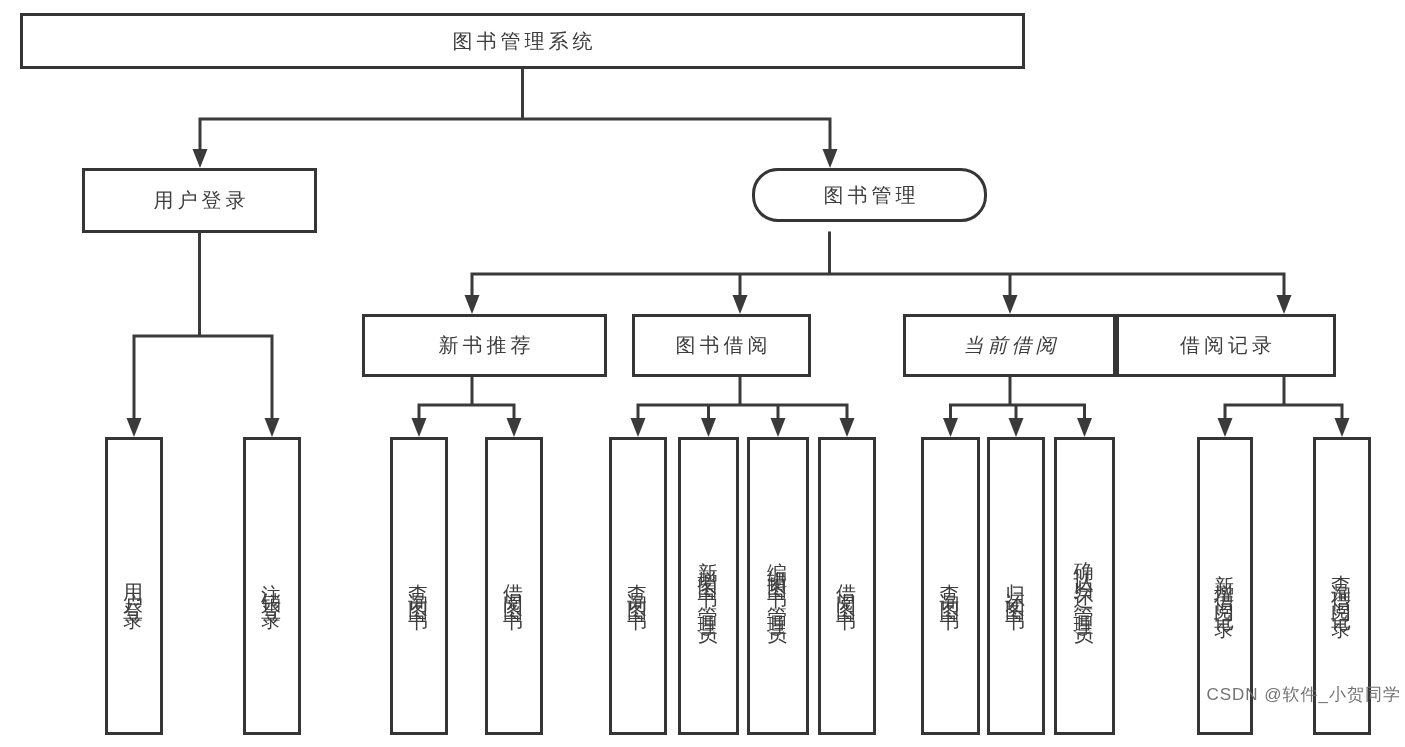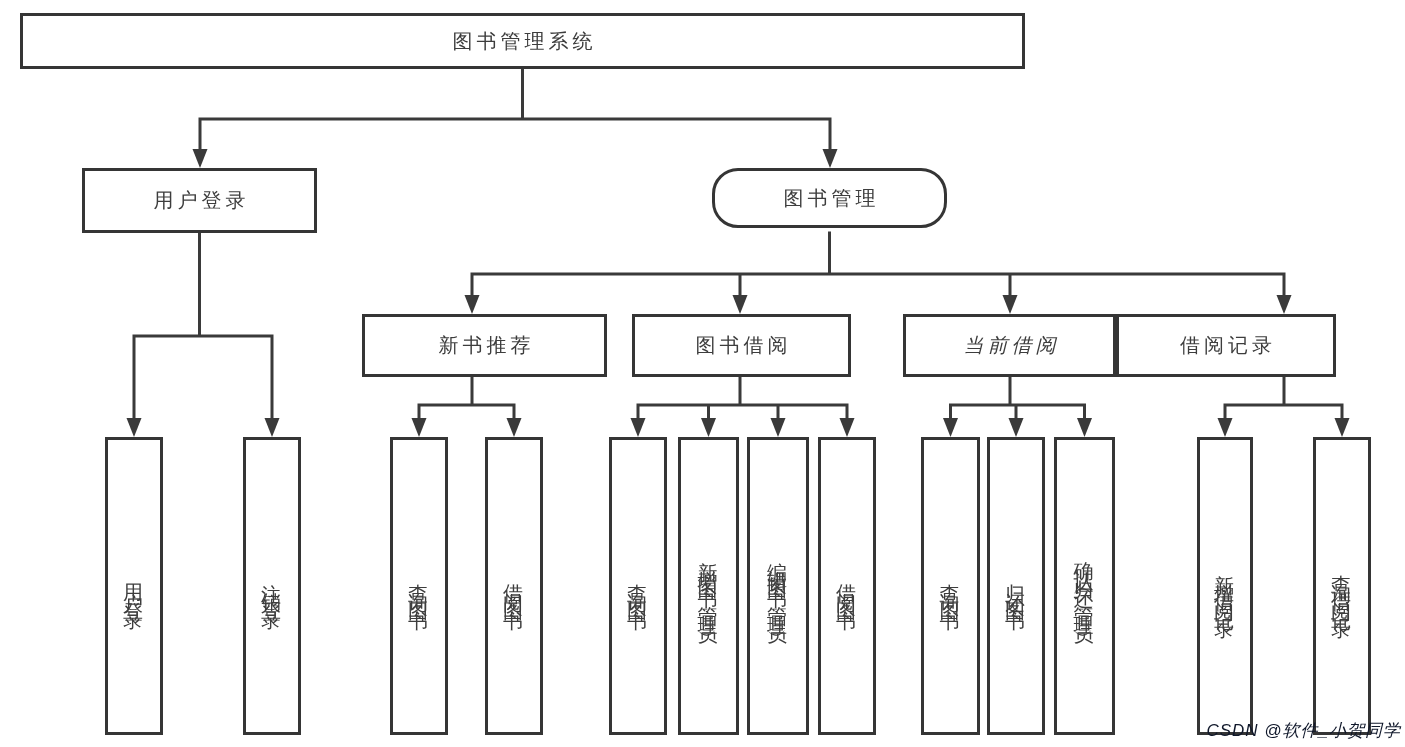--- a/index.html
+++ b/index.html
@@ -43,26 +43,25 @@
   .vnode {
     writing-mode: vertical-rl;
     text-orientation: mixed;
     letter-spacing: 9px;
     text-indent: 0;
     white-space: normal;
   }
   .watermark {
     position: absolute;
     right: 4px;
-    top: 719px;
+    top: 683px;
     font-size: 17px;
     letter-spacing: 1px;
-    color: #0f172a;
+    color: #737373;
     font-family: "Liberation Sans", sans-serif;
-    font-style: italic;
   }
 </style>
 </head>
 <body>
 
 <div class="stage">
 
   <svg class="connectors" viewBox="0 0 1405 747" xmlns="http://www.w3.org/2000/svg">
 
     <g>
@@ -109,24 +108,24 @@
     <g>
       <path d="M1284 377 V405 M1225 405 H1342 M1225 405 V419 M1342 405 V419"></path>
       <polygon points="1217.5,418 1232.5,418 1225,437"></polygon>
       <polygon points="1334.5,418 1349.5,418 1342,437"></polygon>
     </g>
   </svg>
 
   <div class="node" style="left:20px; top:13px; width:1005px; height:56px;">图书管理系统</div>
 
   <div class="node" style="left:82px; top:168px; width:235px; height:65px;">用户登录</div>
-  <div class="node" style="left:712px; top:168px; width:235px; height:60px;border-radius:26px;">图书管理</div>
+  <div class="node" style="left:752px; top:168px; width:235px; height:54px;border-radius:26px;">图书管理</div>
 
   <div class="node" style="left:362px; top:314px; width:245px; height:63px;">新书推荐</div>
-  <div class="node" style="left:632px; top:314px; width:219px; height:63px;">图书借阅</div>
+  <div class="node" style="left:632px; top:314px; width:179px; height:63px;">图书借阅</div>
   <div class="node" style="left:903px; top:314px; width:213px; height:63px;font-style:italic;">当前借阅</div>
   <div class="node" style="left:1116px; top:314px; width:220px; height:63px;">借阅记录</div>
 
   <div class="node vnode" style="left:105px; top:437px; width:58px; height:298px;">用户登录</div>
   <div class="node vnode" style="left:243px; top:437px; width:58px; height:298px;">注销登录</div>
 
   <div class="node vnode" style="left:390px; top:437px; width:58px; height:298px;">查询图书</div>
   <div class="node vnode" style="left:485px; top:437px; width:58px; height:298px;">借阅图书</div>
 
   <div class="node vnode" style="left:609px; top:437px; width:58px; height:298px;">查询图书</div>

